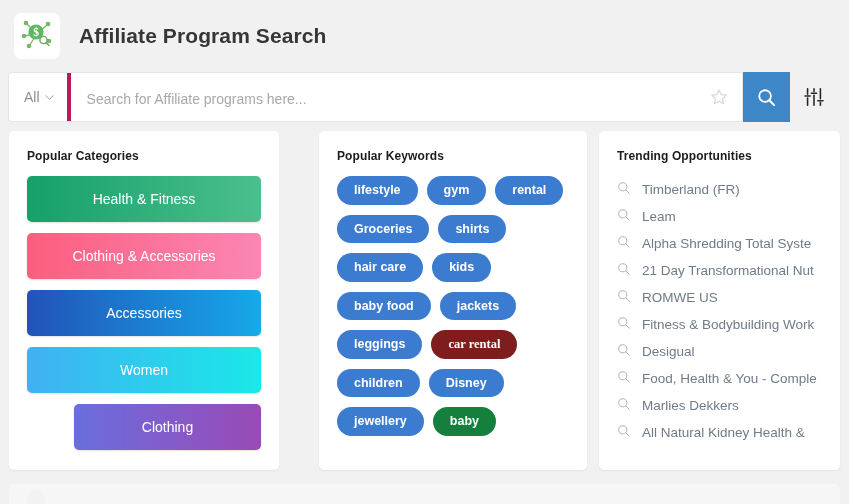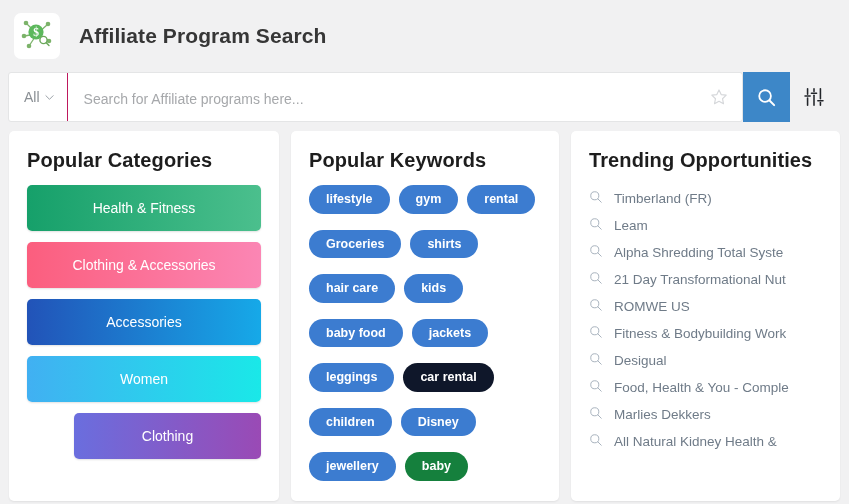--- a/index.html
+++ b/index.html
@@ -59,21 +59,21 @@
     flex: 0 0 733px;
     overflow: hidden;
   }
   .scope {
     display: flex;
     align-items: center;
     gap: 5px;
     padding: 0 13px 0 15px;
     font-size: 14px;
     color: #8a8f94;
-    border-right: 1px solid #be185d;
+    border-right: 4px solid #be185d;
     cursor: pointer;
     user-select: none;
   }
   .chev {
     width: 9px;
     height: 9px;
     display: block;
   }
   .search-input {
     flex: 1 1 auto;
@@ -125,25 +125,25 @@
     box-sizing: border-box;
   }
   .panel {
     background: #ffffff;
     border-radius: 5px;
     box-shadow: 0 1px 2px rgba(0,0,0,0.07);
     box-sizing: border-box;
     padding: 18px 18px 20px 18px;
   }
   .panel-cat { flex: 0 0 270px; }
-  .panel-kw  { flex: 0 0 268px; }
+  .panel-kw  { flex: 0 0 268px; margin-left: 28px; }
   .panel-tr  { flex: 1 1 auto; }
 
   .panel-title {
-    font-size: 20px;
+    font-size: 12px;
     font-weight: bold;
     color: #1d1d1d;
     margin: 0 0 13px 0;
     letter-spacing: 0.1px;
   }
 
   
   .cat-btn {
     height: 46px;
     border-radius: 5px;
@@ -156,21 +156,21 @@
     cursor: pointer;
     box-shadow: 0 1px 2px rgba(0,0,0,0.12);
     user-select: none;
   }
   .cat-btn:last-child { margin-bottom: 0; margin-left: 47px; }
 
   
   .kw-wrap {
     display: flex;
     flex-wrap: wrap;
-    gap: 16px 9px;
+    gap: 10px 9px;
   }
   .kw-pill {
     background: #3c7cd0;
     color: #ffffff;
     font-size: 12.5px;
     font-weight: bold;
     border-radius: 17px;
     padding: 8px 17px;
     line-height: 1;
     cursor: pointer;
@@ -326,21 +326,21 @@
         <div class="kw-pill" style="background: rgb(60, 124, 208);">lifestyle</div>
         <div class="kw-pill" style="background: rgb(60, 124, 208);">gym</div>
         <div class="kw-pill" style="background: rgb(60, 124, 208);">rental</div>
         <div class="kw-pill" style="background: rgb(60, 124, 208);">Groceries</div>
         <div class="kw-pill" style="background: rgb(60, 124, 208);">shirts</div>
         <div class="kw-pill" style="background: rgb(60, 124, 208);">hair care</div>
         <div class="kw-pill" style="background: rgb(60, 124, 208);">kids</div>
         <div class="kw-pill" style="background: rgb(60, 124, 208);">baby food</div>
         <div class="kw-pill" style="background: rgb(60, 124, 208);">jackets</div>
         <div class="kw-pill" style="background: rgb(60, 124, 208);">leggings</div>
-        <div class="kw-pill" style="background: #0f172a;">car rental</div>
+        <div class="kw-pill" style="background: #7f1d1d; font-family: Liberation Serif, serif;">car rental</div>
         <div class="kw-pill" style="background: rgb(60, 124, 208);">children</div>
         <div class="kw-pill" style="background: rgb(60, 124, 208);">Disney</div>
         <div class="kw-pill" style="background: rgb(60, 124, 208);">jewellery</div>
         <div class="kw-pill" style="background: #15803d;">baby</div>
       </div>
   </div>
 
   <div class="panel panel-tr">
     <div class="panel-title">Trending Opportunities</div>
     <div class="tr-list" id="tr-list">

